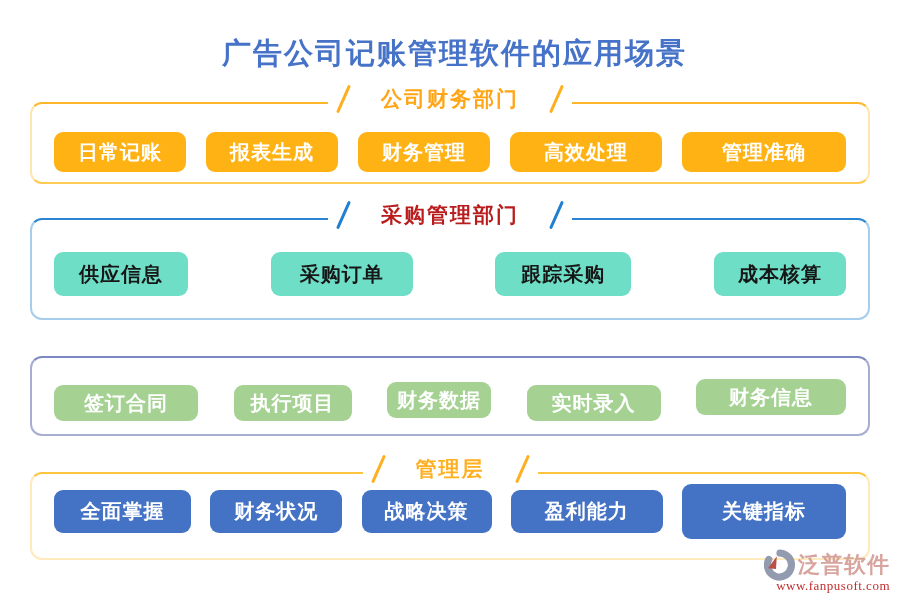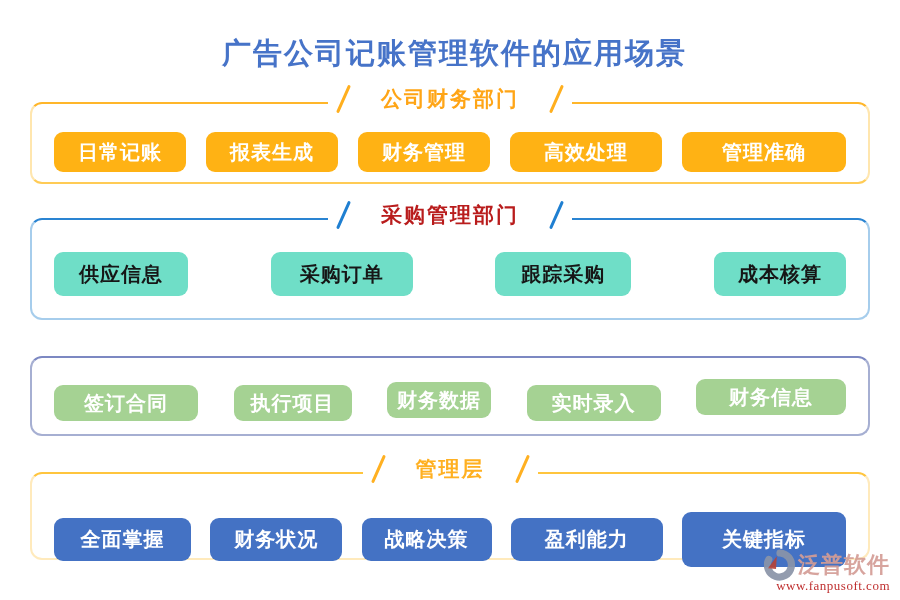--- a/index.html
+++ b/index.html
@@ -35,21 +35,21 @@
   .s4 .sec-title { color:#ffb021; } .s4 .slash { background:#ffb021; }
 
   
   .btn-row {
     position:absolute; left:0; right:0; display:flex;
     justify-content:space-between; align-items:center; padding:0 22px;
   }
   .s1 .btn-row { top:28px; height:40px; }
   .s2 .btn-row { top:32px; height:44px; }
   .s3 .btn-row { top:27px; height:36px; }
-  .s4 .btn-row { top:44px; height:43px; }
+  .s4 .btn-row { top:16px; height:43px; }
 
   .chip {
     height:100%; display:flex; align-items:center; justify-content:center;
     border-radius:9px; font-size:20px; font-weight:700; letter-spacing:1px;
     box-sizing:border-box; white-space:nowrap;
   }
   .s1 .chip { background:#ffb214; color:#fff; }
   .s2 .chip { background:#6fdec7; color:#161616; }
   .s3 .chip { background:#a5d293; color:#fff; }
   .s4 .chip { background:#4472c4; color:#fff; }

